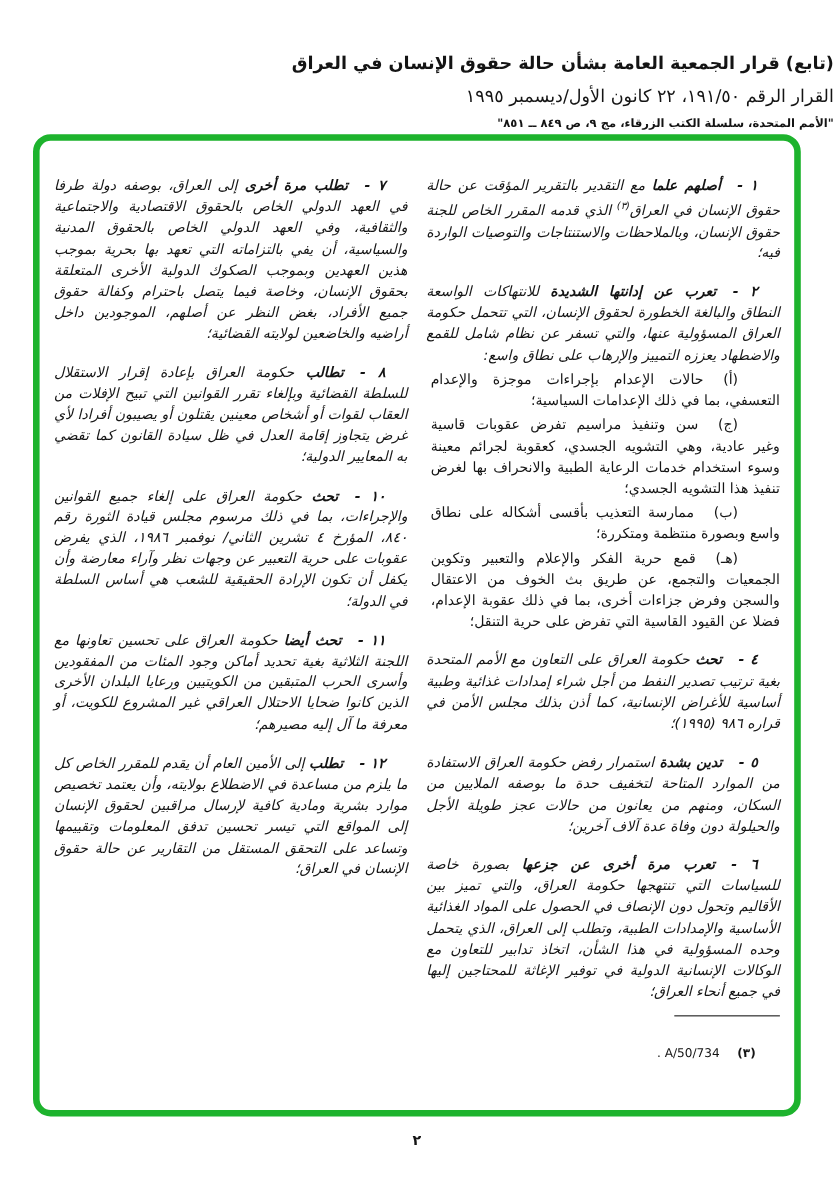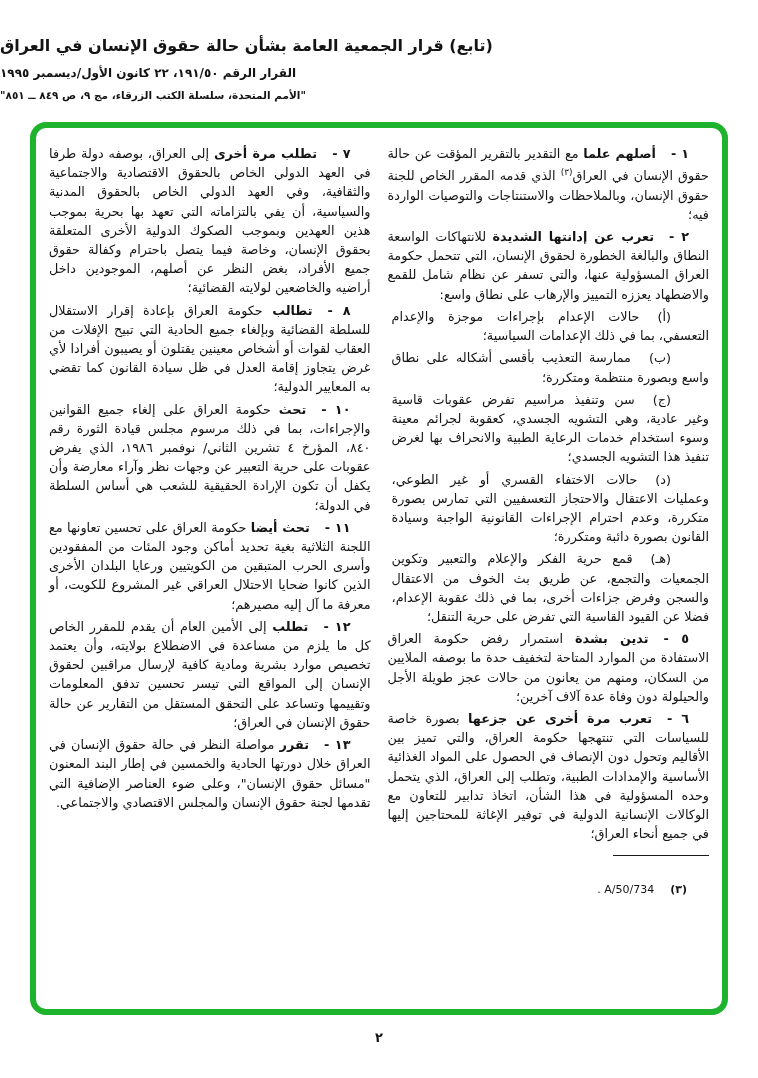--- a/index.html
+++ b/index.html
@@ -5,25 +5,25 @@
   html,body{margin:0;padding:0;}
   body{
     width:758px;height:1078px;
     background:#ffffff;
     position:relative;
     font-family:"DejaVu Sans",sans-serif;
     color:#141414;
     overflow:hidden;
   }
   .header{
-    position:absolute;top:36px;left:0;width:100%;
-    text-align:left;direction:rtl;
+    position:absolute;top:48px;left:0;width:100%;
+    text-align:right;direction:rtl;
   }
   .header .h1{font-size:16px;font-weight:bold;margin:0 0 11px 0;}
-  .header .h2{font-size:12px;font-weight:bold;margin:0 0 9px 0;}
+  .header .h2{font-size:16px;font-weight:normal;margin:0 0 9px 0;}
   .header .h3{font-size:10.5px;font-weight:bold;margin:0;}
   .doc-frame{
     position:absolute;left:30px;top:122px;
     width:698px;height:893px;
     border:6px solid #1db32d;
     border-radius:16px;
     box-sizing:border-box;
     padding:16px 13px 10px 13px;
     overflow:hidden;
     background:#fff;
@@ -33,21 +33,21 @@
     display:flex;
     gap:17px;
     height:100%;
   }
   .col{
     width:325px;
     font-size:12.8px;
     line-height:19.2px;
     text-align:justify;
   }
-  p.para{margin:0 0 3px 0;text-indent:20px;}
+  p.para{margin:16px 0 3px 0;text-indent:20px;font-style:italic;}
   p.sub{margin:0 0 3px 4px;text-indent:38px;}
   .num{font-weight:bold;margin-left:15px;white-space:nowrap;}
   .lead{font-weight:bold;}
   .marker{margin-left:18px;}
   sup{font-size:9px;}
   .fn-sep{
     border:none;border-top:1.6px solid #1a1a1a;
     width:96px;height:0;
     margin:12px 0 7px auto;
   }
@@ -75,45 +75,44 @@
 <div class="doc-frame" style="border-color: rgb(29, 179, 45);">
   <div class="columns">
 
     <div class="col">
       <p class="para"><span class="num">١ -</span><span class="lead">أصلهم علما</span><span> مع التقدير بالتقرير المؤقت عن حالة حقوق الإنسان في العراق</span><sup>(٣)</sup><span> الذي قدمه المقرر الخاص للجنة حقوق الإنسان، وبالملاحظات والاستنتاجات والتوصيات الواردة فيه؛</span></p>
 
       <p class="para"><span class="num">٢ -</span><span class="lead">تعرب عن إدانتها الشديدة</span><span> للانتهاكات الواسعة النطاق والبالغة الخطورة لحقوق الإنسان، التي تتحمل حكومة العراق المسؤولية عنها، والتي تسفر عن نظام شامل للقمع والاضطهاد يعززه التمييز والإرهاب على نطاق واسع:</span></p>
 
 
       <p class="sub"><span class="marker">(أ)</span><span>حالات الإعدام بإجراءات موجزة والإعدام التعسفي، بما في ذلك الإعدامات السياسية؛</span></p>
+      <p class="sub"><span class="marker">(ج)</span><span>سن وتنفيذ مراسيم تفرض عقوبات قاسية وغير عادية، وهي التشويه الجسدي، كعقوبة لجرائم معينة وسوء استخدام خدمات الرعاية الطبية والانحراف بها لغرض تنفيذ هذا التشويه الجسدي؛</span></p>
       <p class="sub"><span class="marker">(ب)</span><span>ممارسة التعذيب بأقسى أشكاله على نطاق واسع وبصورة منتظمة ومتكررة؛</span></p>
-      <p class="sub"><span class="marker">(ج)</span><span>سن وتنفيذ مراسيم تفرض عقوبات قاسية وغير عادية، وهي التشويه الجسدي، كعقوبة لجرائم معينة وسوء استخدام خدمات الرعاية الطبية والانحراف بها لغرض تنفيذ هذا التشويه الجسدي؛</span></p>
-      <p class="sub"><span class="marker">(د)</span><span>حالات الاختفاء القسري أو غير الطوعي، وعمليات الاعتقال والاحتجاز التعسفيين التي تمارس بصورة متكررة، وعدم احترام الإجراءات القانونية الواجبة وسيادة القانون بصورة دائبة ومتكررة؛</span></p>
       <p class="sub"><span class="marker">(هـ)</span><span>قمع حرية الفكر والإعلام والتعبير وتكوين الجمعيات والتجمع، عن طريق بث الخوف من الاعتقال والسجن وفرض جزاءات أخرى، بما في ذلك عقوبة الإعدام، فضلا عن القيود القاسية التي تفرض على حرية التنقل؛</span></p>
 
+      <p class="para"><span class="num">٤ -</span><span class="lead">تحث</span><span> حكومة العراق على التعاون مع الأمم المتحدة بغية ترتيب تصدير النفط من أجل شراء إمدادات غذائية وطبية أساسية للأغراض الإنسانية، كما أذن بذلك مجلس الأمن في قراره ٩٨٦ (١٩٩٥)؛</span></p>
 
       <p class="para"><span class="num">٥ -</span><span class="lead">تدين بشدة</span><span> استمرار رفض حكومة العراق الاستفادة من الموارد المتاحة لتخفيف حدة ما بوصفه الملايين من السكان، ومنهم من يعانون من حالات عجز طويلة الأجل والحيلولة دون وفاة عدة آلاف آخرين؛</span></p>
 
       <p class="para"><span class="num">٦ -</span><span class="lead">تعرب مرة أخرى عن جزعها</span><span> بصورة خاصة للسياسات التي تنتهجها حكومة العراق، والتي تميز بين الأقاليم وتحول دون الإنصاف في الحصول على المواد الغذائية الأساسية والإمدادات الطبية، وتطلب إلى العراق، الذي يتحمل وحده المسؤولية في هذا الشأن، اتخاذ تدابير للتعاون مع الوكالات الإنسانية الدولية في توفير الإغاثة للمحتاجين إليها في جميع أنحاء العراق؛</span></p>
 
       <hr class="fn-sep">
       <div class="footnote"><span class="fn-marker">(٣)</span><span>A/50/734 .</span></div>
     </div>
 
     <div class="col">
       <p class="para"><span class="num">٧ -</span><span class="lead">تطلب مرة أخرى</span><span> إلى العراق، بوصفه دولة طرفا في العهد الدولي الخاص بالحقوق الاقتصادية والاجتماعية والثقافية، وفي العهد الدولي الخاص بالحقوق المدنية والسياسية، أن يفي بالتزاماته التي تعهد بها بحرية بموجب هذين العهدين وبموجب الصكوك الدولية الأخرى المتعلقة بحقوق الإنسان، وخاصة فيما يتصل باحترام وكفالة حقوق جميع الأفراد، بغض النظر عن أصلهم، الموجودين داخل أراضيه والخاضعين لولايته القضائية؛</span></p>
 
-      <p class="para"><span class="num">٨ -</span><span class="lead">تطالب</span><span> حكومة العراق بإعادة إقرار الاستقلال للسلطة القضائية وبإلغاء جميع الحادية التي تبيح الإفلات من العقاب لقوات أو أشخاص معينين يقتلون أو يصيبون أفرادا لأي غرض يتجاوز إقامة العدل في ظل سيادة القانون كما تقضي به المعايير الدولية؛</span></p>
+      <p class="para"><span class="num">٨ -</span><span class="lead">تطالب</span><span> حكومة العراق بإعادة إقرار الاستقلال للسلطة القضائية وبإلغاء تقرر القوانين التي تبيح الإفلات من العقاب لقوات أو أشخاص معينين يقتلون أو يصيبون أفرادا لأي غرض يتجاوز إقامة العدل في ظل سيادة القانون كما تقضي به المعايير الدولية؛</span></p>
 
 
       <p class="para"><span class="num">١٠ -</span><span class="lead">تحث</span><span> حكومة العراق على إلغاء جميع القوانين والإجراءات، بما في ذلك مرسوم مجلس قيادة الثورة رقم ٨٤٠، المؤرخ ٤ تشرين الثاني/ نوفمبر ١٩٨٦، الذي يفرض عقوبات على حرية التعبير عن وجهات نظر وآراء معارضة وأن يكفل أن تكون الإرادة الحقيقية للشعب هي أساس السلطة في الدولة؛</span></p>
 
       <p class="para"><span class="num">١١ -</span><span class="lead">تحث أيضا</span><span> حكومة العراق على تحسين تعاونها مع اللجنة الثلاثية بغية تحديد أماكن وجود المئات من المفقودين وأسرى الحرب المتبقين من الكويتيين ورعايا البلدان الأخرى الذين كانوا ضحايا الاحتلال العراقي غير المشروع للكويت، أو معرفة ما آل إليه مصيرهم؛</span></p>
 
       <p class="para"><span class="num">١٢ -</span><span class="lead">تطلب</span><span> إلى الأمين العام أن يقدم للمقرر الخاص كل ما يلزم من مساعدة في الاضطلاع بولايته، وأن يعتمد تخصيص موارد بشرية ومادية كافية لإرسال مراقبين لحقوق الإنسان إلى المواقع التي تيسر تحسين تدفق المعلومات وتقييمها وتساعد على التحقق المستقل من التقارير عن حالة حقوق الإنسان في العراق؛</span></p>
 
-      <p class="para"><span class="num">١٣ -</span><span class="lead">تقرر</span><span> مواصلة النظر في حالة حقوق الإنسان في العراق خلال دورتها الحادية والخمسين في إطار البند المعنون "مسائل حقوق الإنسان"، وعلى ضوء العناصر الإضافية التي تقدمها لجنة حقوق الإنسان والمجلس الاقتصادي والاجتماعي.</span></p>
     </div>
 
   </div>
 </div>
 
 <div class="page-num">٢</div>
 
 </body></html>

